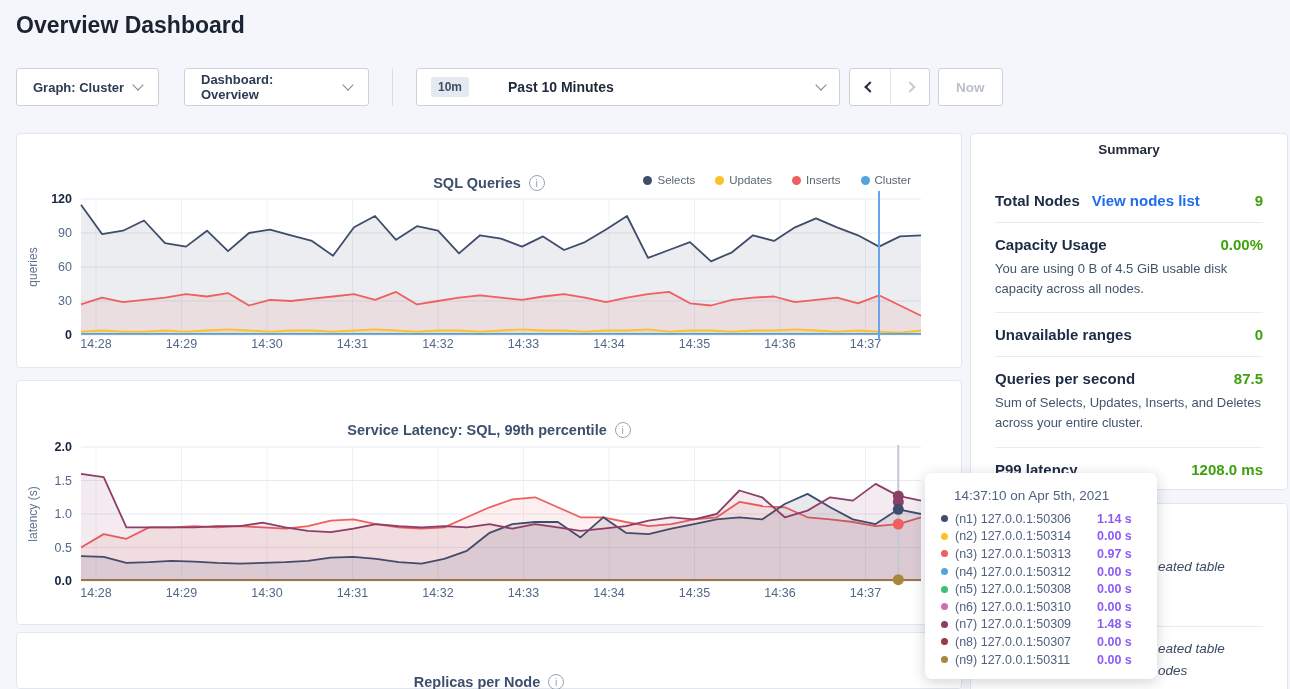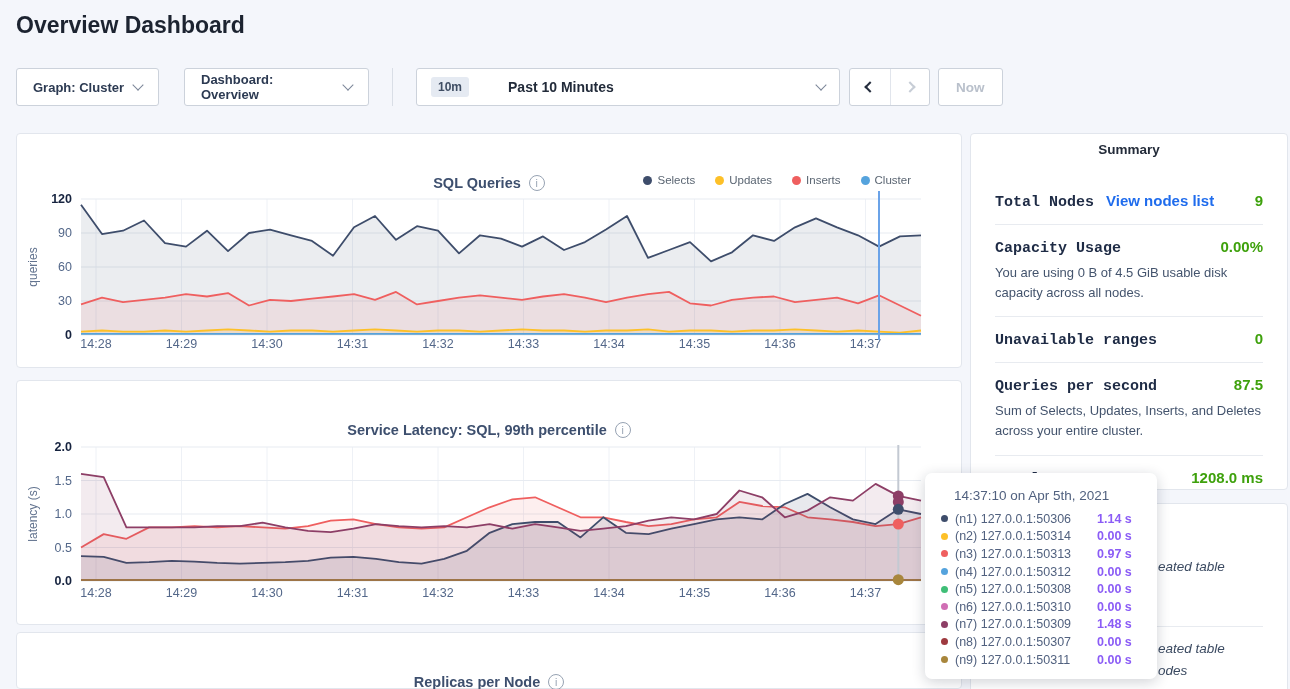--- a/index.html
+++ b/index.html
@@ -39,21 +39,21 @@
   .legend-item { display:flex; align-items:center; gap:5px; font-size:11.5px; color:#5a6572; cursor:pointer; }
   .legend-dot { width:9px; height:9px; border-radius:50%; }
   .chart-svg { position:absolute; left:0; top:0; }
 
   
   #card-summary { left:970px; top:133px; width:318px; height:357px; padding:8px 24px; }
   .summary-header { text-align:center; font-size:13.5px; font-weight:700; color:#242c3a; margin-bottom:22px; }
   .summary-row { padding:13px 0; }
   .summary-row + .summary-row { border-top:1px solid #e8ebf0; }
   .sr-main { display:flex; align-items:baseline; }
-  .sr-label { font-size:15px; font-weight:700; color:#1e2b45;font-family:Liberation Mono, monospace; }
+  .sr-label { font-size:15px; font-weight:700; color:#1e2b45; }
   .sr-link { font-size:15px; font-weight:700; color:#1f6ced; margin-left:12px; cursor:pointer; }
   .sr-value { margin-left:auto; font-size:15px; font-weight:700; color:#3ea10c; }
   .sr-desc { margin-top:6px; font-size:13px; color:#44546d; line-height:1.55; }
 
   
   #card-events { left:970px; top:503px; width:318px; height:200px; overflow:hidden; }
   .events-header { position:absolute; top:17px; left:0; width:100%; text-align:center; font-size:14px; font-weight:700; color:#b6bec9; }
   .event-frag { position:absolute; left:187px; font-size:13.5px; color:#3b4a61; white-space:nowrap;font-style:italic; }
   .event-divider { position:absolute; left:24px; right:24px; top:122px; height:1px; background:#e8ebf0; }
 

